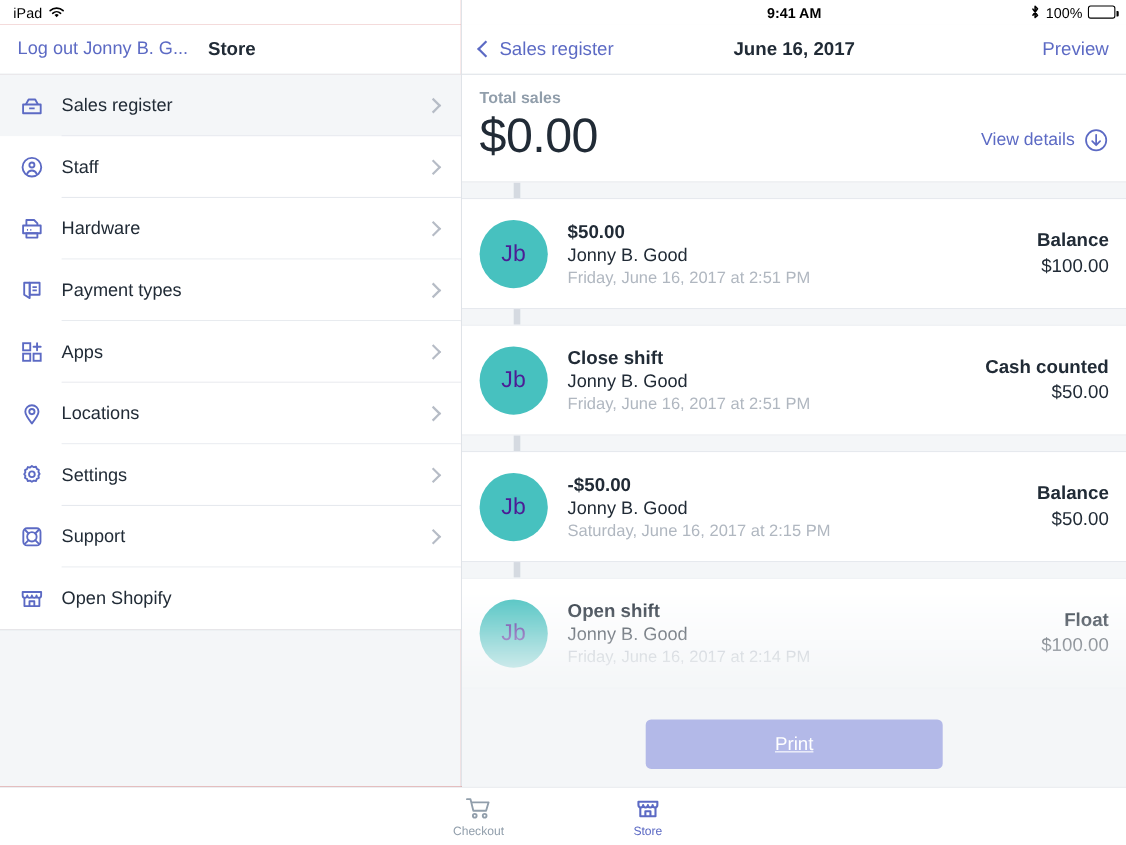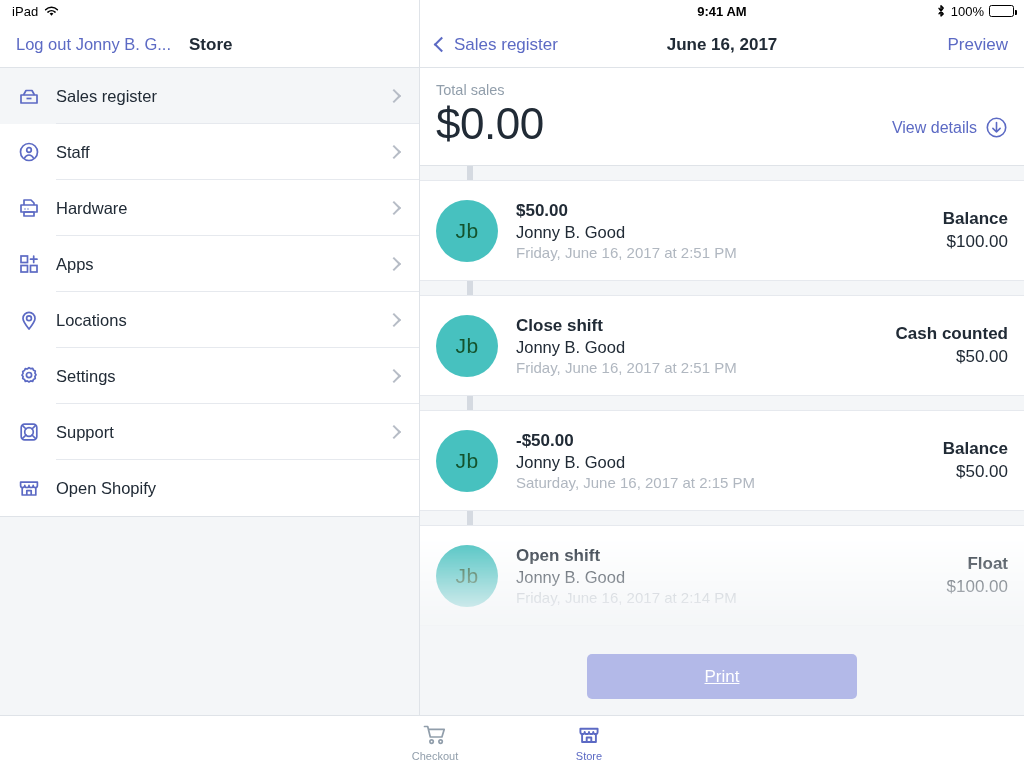--- a/index.html
+++ b/index.html
@@ -97,41 +97,41 @@
   }
   .back-label { font-size: 17px; color: #5c6ac4; }
   .nav-title { position: absolute; left: 50%; transform: translateX(-50%); font-size: 17px; font-weight: 700; color: #212b36; }
   .nav-action { margin-left: auto; font-size: 17px; color: #5c6ac4; }
 
   .totals-card {
     background: #ffffff; border-bottom: 1px solid #dfe3e8;
     padding: 14px 16px 16px 16px;
     display: flex; align-items: flex-end; justify-content: space-between;
   }
-  .totals-left .tot-label { font-size: 14.5px; color: #919eab; margin-bottom: 1px; }
+  .totals-left .tot-label { font-size: 14.5px; color: #919eab; margin-bottom: 1px; font-weight: bold; }
   .totals-left .tot-value { font-size: 44px; line-height: 50px; color: #212b36; font-weight: 400; letter-spacing: -0.5px; }
   .view-details { display: flex; align-items: center; gap: 8px; padding-bottom: 10px; }
   .vd-label { font-size: 16px; color: #5c6ac4; }
 
   
   .tl-wrap { flex: 1; position: relative; overflow: hidden; background: #f4f6f8; }
   .tl-inner { position: relative; }
   .tl-gap { height: 14px; background: #f4f6f8; position: relative; }
   .tl-gap::before {
     content: ""; position: absolute; left: 47px; top: 0; bottom: 0;
     width: 6px; background: #d5dae1;
   }
   .tl-row {
     background: #ffffff; height: 101px;
     display: flex; align-items: center; padding: 0 16px;
     border-top: 1px solid #e6e9ee; border-bottom: 1px solid #e6e9ee;
   }
   .avatar {
     width: 62px; height: 62px; flex: 0 0 62px; border-radius: 50%;
-    background: #47c1bf; color: #14532d;
+    background: #47c1bf; color: #4c1d95;
     display: flex; align-items: center; justify-content: center;
     font-size: 21px; letter-spacing: .3px;
   }
   .tl-mid { margin-left: 18px; display: flex; flex-direction: column; gap: 2px; }
   .tl-title { font-size: 17px; font-weight: 700; color: #212b36; }
   .tl-person { font-size: 16.5px; color: #212b36; }
   .tl-date { font-size: 15px; color: #b0b7c0; }
   .tl-right { margin-left: auto; text-align: right; display: flex; flex-direction: column; gap: 3px; }
   .tl-rlabel { font-size: 17px; font-weight: 700; color: #212b36; }
   .tl-rvalue { font-size: 17px; color: #212b36; }
@@ -214,20 +214,32 @@
                 <path d="M4 9h16v7H4z"></path>
                 <path d="M7.5 13h1M10.5 13h1"></path>
                 <path d="M7 16h10v4H7z"></path>
             </svg>
           </span>
           <span class="menu-label">Hardware</span>
           <span class="chev"></span>
           <span class="sep"></span>
         </div>
 
+        <div class="menu-row">
+          <span class="menu-ico">
+            <svg width="24" height="24" viewBox="0 0 24 24" fill="none" stroke="#5c6ac4" stroke-width="1.7" stroke-linejoin="round">
+              <path d="M5 5h5v14l-5-3z"></path>
+                <path d="M10 5h9v11h-9z"></path>
+                <path d="M12.5 9h4M12.5 12h4"></path>
+            </svg>
+          </span>
+          <span class="menu-label">Payment types</span>
+          <span class="chev"></span>
+          <span class="sep"></span>
+        </div>
 
         <div class="menu-row">
           <span class="menu-ico">
             <svg width="24" height="24" viewBox="0 0 24 24" fill="none" stroke="#5c6ac4" stroke-width="1.7">
               <rect x="4" y="4" width="6.5" height="6.5"></rect>
               <rect x="4" y="13.5" width="6.5" height="6.5"></rect>
               <rect x="13.5" y="13.5" width="6.5" height="6.5"></rect>
               <path d="M16.7 4v6.5M13.5 7.2H20" stroke-linecap="round"></path>
             </svg>
           </span>

